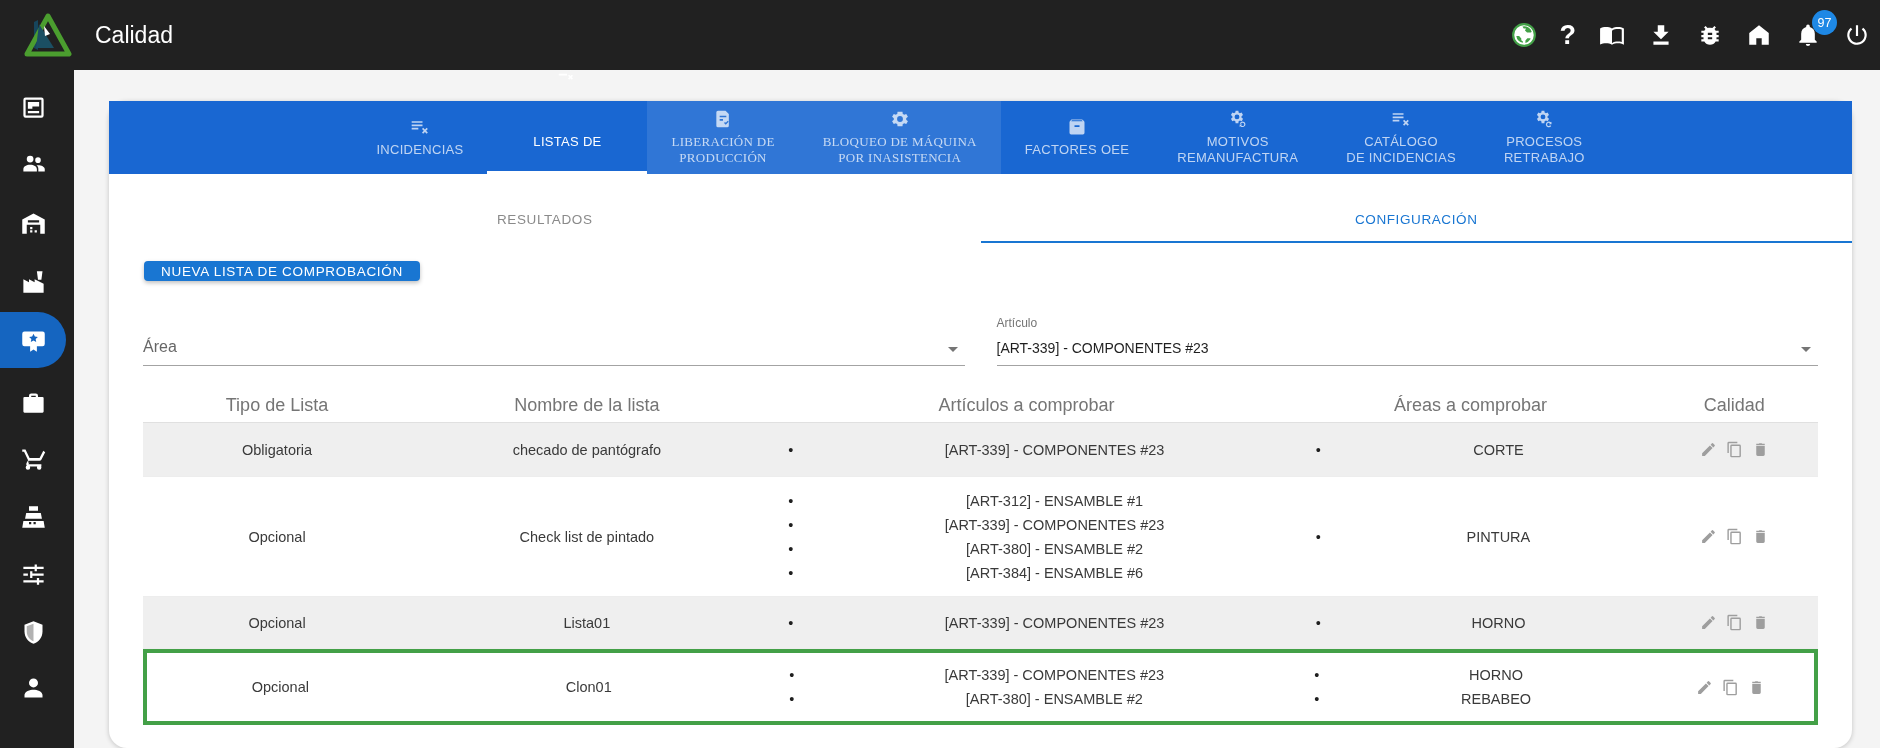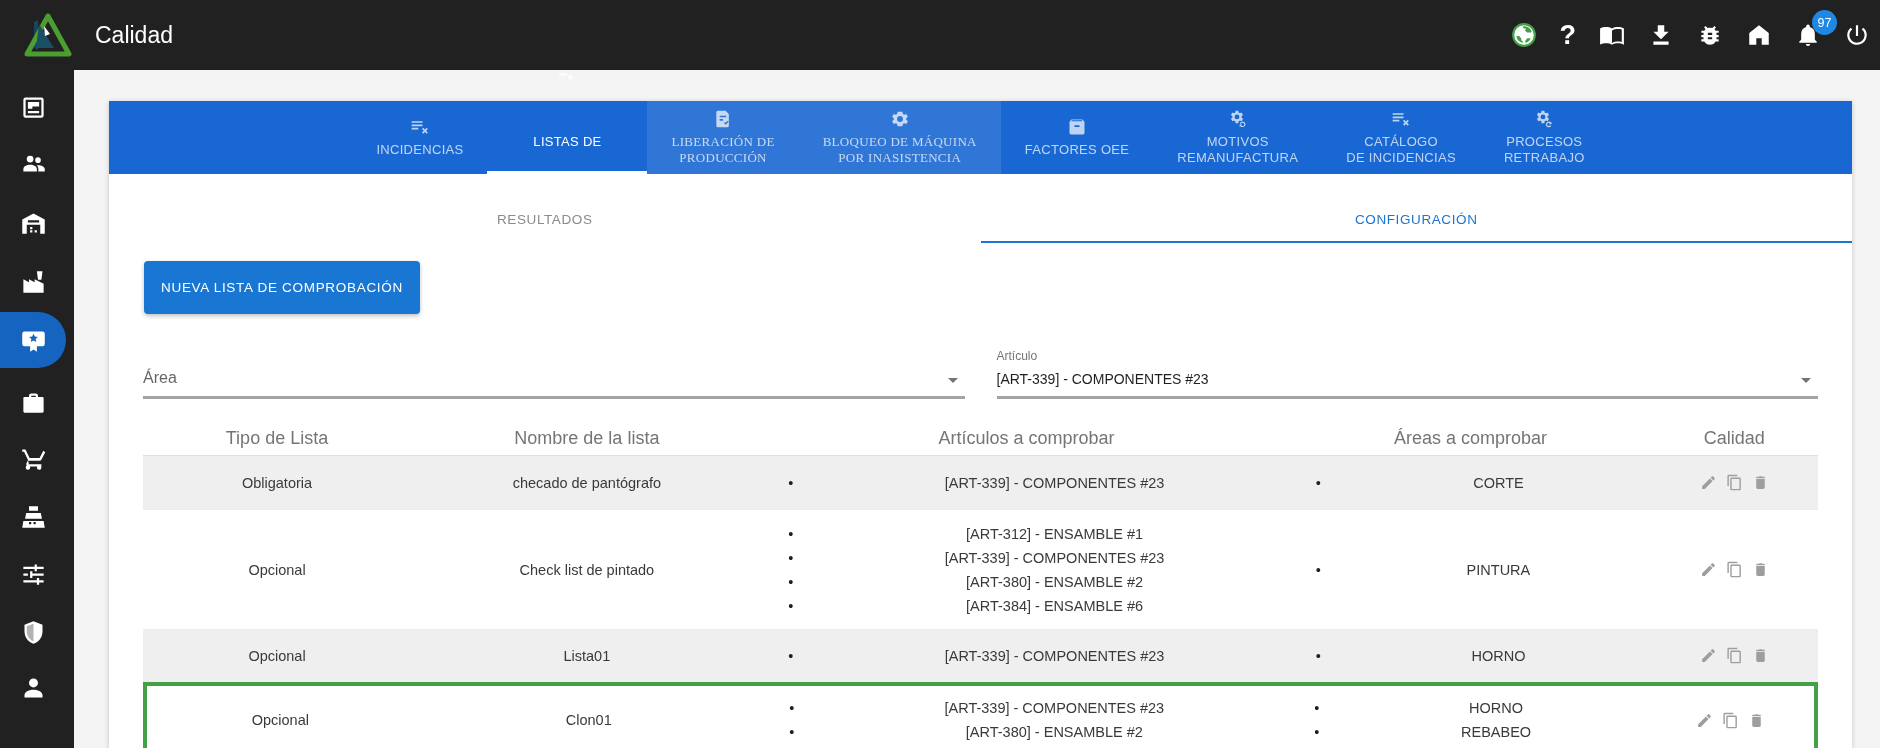--- a/index.html
+++ b/index.html
@@ -42,21 +42,21 @@
     display:flex; align-items:center; justify-content:center; cursor:pointer;
   }
   .side-item .ic { width:27px; height:27px; color:#fff; }
   .side-item .ic svg { width:100%; height:100%; }
   .side-item.active { background:#1565c0; border-radius:0 28px 28px 0; }
 
   
   .content { position:absolute; left:74px; top:70px; right:0; bottom:0; background:#f4f4f4; }
   .card {
     position:absolute; left:35px; top:31px; width:1743px; bottom:0;
-    background:#fff; box-shadow:0 1px 5px rgba(0,0,0,.2);
+    background:#fff; box-shadow:0 1px 5px rgba(0,0,0,.2);border-radius:18px;
   }
 
   
   .module-tabs {
     height:73px; background:#1967d2; display:flex; justify-content:center;
   }
   .mtab {
     position:relative; display:flex; flex-direction:column; align-items:center;
     justify-content:center; padding:0 24px; cursor:pointer;
     color:rgba(255,255,255,.72);
@@ -76,31 +76,31 @@
     width:50%; display:flex; align-items:center; justify-content:center;
     font-size:13.5px; letter-spacing:.6px; color:#8a8a8a; cursor:pointer; font-weight:500;
   }
   .subtab.active { color:#1976d2; }
   .subtab-indicator {
     position:absolute; left:50%; width:50%; bottom:0; height:2px; background:#1976d2;
   }
 
   
   .btn-new {
-    margin:18px 0 0 35px; height:53px; padding:0 17px;
+    margin:18px 0 0 35px; height:20px; padding:0 17px;
     background:#1976d2; color:#fff; border:none; border-radius:4px;
     font-family:inherit; font-size:13.5px; letter-spacing:.7px; font-weight:500;
     box-shadow:0 2px 4px rgba(0,0,0,.25); cursor:pointer;
   }
 
   
   .filters {
     margin:33px 34px 0 34px; display:grid; grid-template-columns:1fr 1fr; gap:32px; height:52px;
   }
-  .select { position:relative; border-bottom:3px solid #a3a3a3; cursor:pointer; }
+  .select { position:relative; border-bottom:1px solid #a3a3a3; cursor:pointer; }
   .select .big-label { position:absolute; left:0; bottom:9px; font-size:16px; color:#666; }
   .select .small-label { position:absolute; left:0; top:2px; font-size:12px; color:#757575; }
   .select .value { position:absolute; left:0; bottom:9px; font-size:14px; color:#1f1f1f; }
   .select .arrow { position:absolute; right:0; bottom:4px; width:24px; height:24px; color:#757575; }
   .select .arrow svg { width:100%; height:100%; }
 
   
   .table { margin:22px 34px 0 34px; }
   .thead, .trow {
     display:grid;

